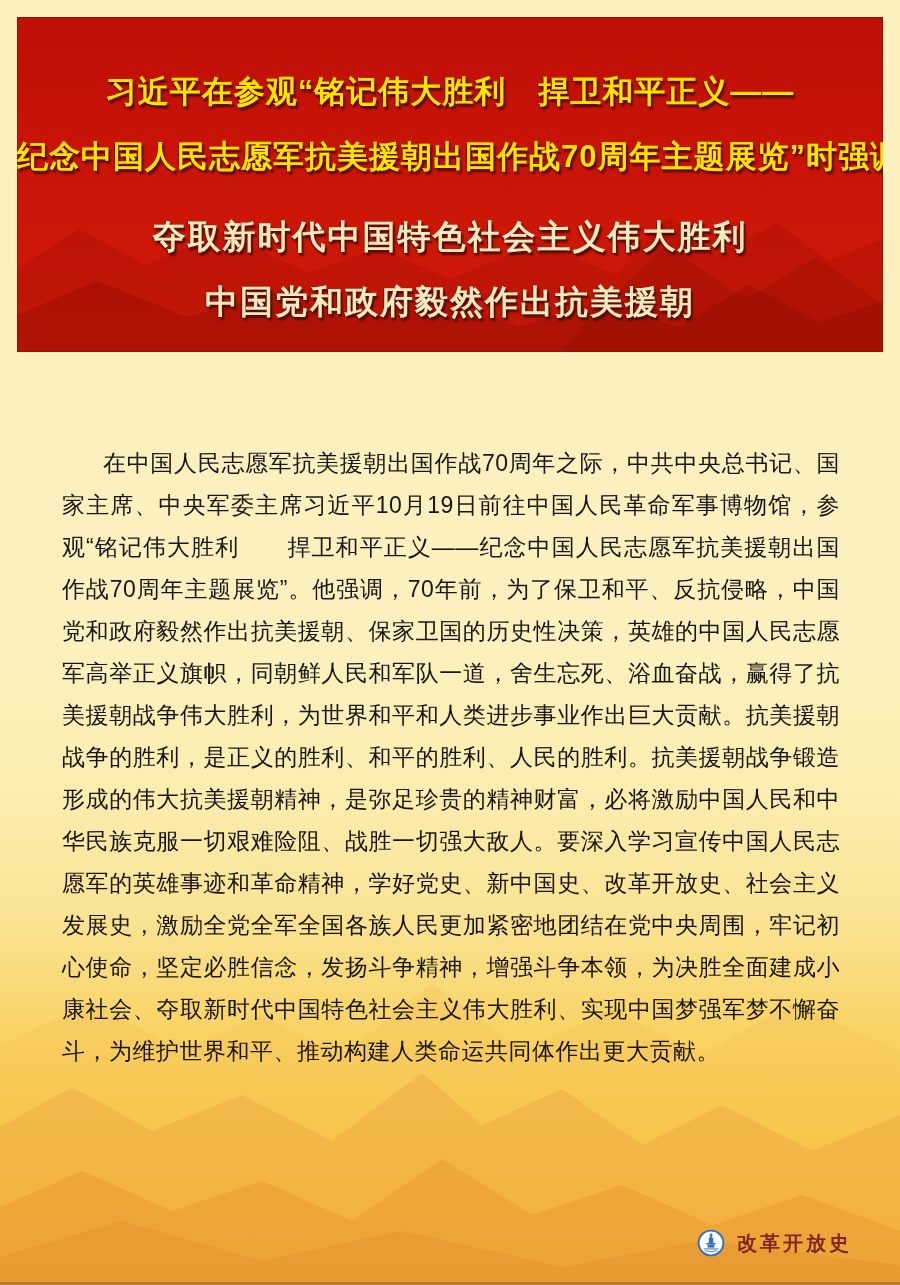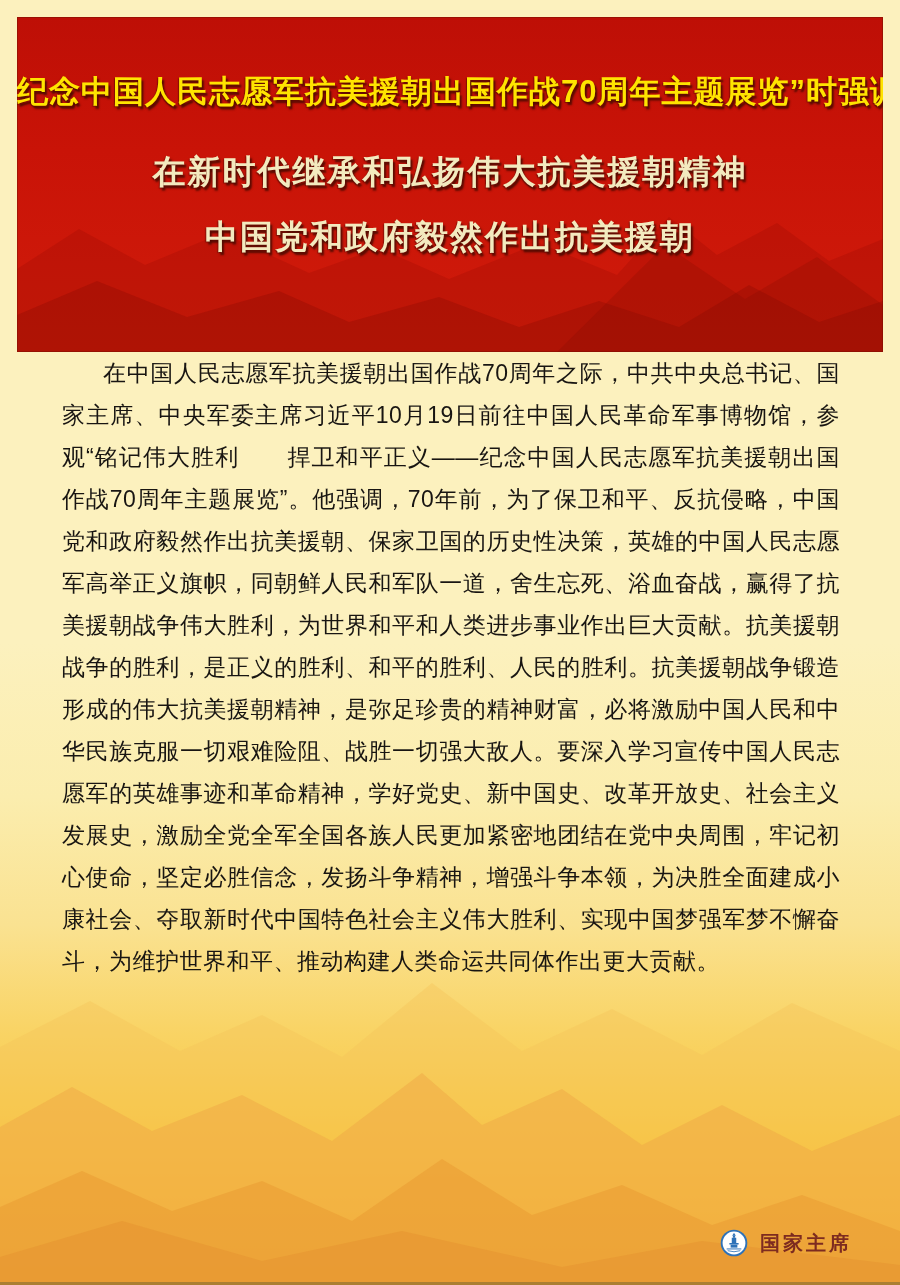--- a/index.html
+++ b/index.html
@@ -71,20 +71,21 @@
     text-shadow: 2px 3px 2px rgba(74, 10, 0, 0.9), -1px 1px 1px rgba(74, 10, 0, 0.55);
     white-space: nowrap;
   }
   .subtitle-group { margin-top: 15px; }
 
   
   .article {
     position: absolute;
     left: 62px; top: 352px;
     width: 778px;
+    padding-top: 90px;
   }
   .article-paragraph {
     font-size: 23px;
     line-height: 42px;
     letter-spacing: 0.5px;
     color: #181512;
     text-align: justify;
     text-indent: 41px;
   }
 
@@ -120,24 +121,25 @@
 
 <div class="page">
 
   <div class="banner">
     <svg class="banner-mountains" viewBox="0 0 866 335" preserveAspectRatio="none">
       <path d="M0,252 L62,212 L128,248 L205,216 L292,256 L362,231 L432,262 L522,226 L600,258 L652,200 L700,238 L760,206 L812,244 L866,222 L866,335 L0,335 Z" fill="#8E0A00" opacity="0.22"></path>
       <path d="M0,298 L80,264 L170,300 L262,274 L332,305 L422,280 L502,310 L582,284 L662,310 L732,268 L802,305 L866,284 L866,335 L0,335 Z" fill="#7A0800" opacity="0.26"></path>
       <path d="M540,335 L648,228 L728,282 L800,240 L866,288 L866,335 Z" fill="#7A0800" opacity="0.20"></path>
     </svg>
     <div class="title-group">
+      <div class="title-line">习近平在参观“铭记伟大胜利　捍卫和平正义——</div>
       <div class="title-line">纪念中国人民志愿军抗美援朝出国作战70周年主题展览”时强调</div>
     </div>
     <div class="subtitle-group">
-      <div class="subtitle-line">在新时代继承和弘扬伟大抗美援朝精神</div>
+      <div class="subtitle-line">夺取新时代中国特色社会主义伟大胜利</div>
       <div class="subtitle-line">中国党和政府毅然作出抗美援朝</div>
     </div>
   </div>
 
   <svg class="bottom-mountains" viewBox="0 0 900 330" preserveAspectRatio="none">
     <path d="M0,92 L90,46 L180,96 L262,60 L342,102 L432,28 L522,96 L612,54 L702,100 L792,48 L900,96 L900,330 L0,330 Z" fill="#F5C25A" opacity="0.38"></path>
     <path d="M0,172 L72,132 L152,176 L242,140 L332,186 L422,118 L482,170 L562,134 L642,190 L722,150 L812,196 L900,160 L900,330 L0,330 Z" fill="#F0A845" opacity="0.5"></path>
     <path d="M0,252 L82,216 L172,256 L262,226 L352,266 L442,204 L532,260 L622,230 L712,270 L802,240 L900,276 L900,330 L0,330 Z" fill="#EA9A33" opacity="0.55"></path>
     <path d="M0,302 L122,266 L262,306 L402,276 L562,312 L702,286 L900,310 L900,330 L0,330 Z" fill="#E69230" opacity="0.5"></path>
   </svg>
@@ -151,16 +153,16 @@
       <circle cx="20" cy="20" r="19" fill="#2E72B8"></circle>
       <circle cx="20" cy="20" r="16.3" fill="#FFFFFF"></circle>
       <polygon points="20,5.5 22.6,9.5 17.4,9.5" fill="#2E72B8"></polygon>
       <rect x="18.4" y="9.5" width="3.2" height="3" fill="#2E72B8"></rect>
       <rect x="16.8" y="12.5" width="6.4" height="7.5" fill="#2E72B8"></rect>
       <rect x="13.4" y="20" width="13.2" height="2.2" fill="#2E72B8"></rect>
       <rect x="15.2" y="22.4" width="9.6" height="4.2" fill="#2E72B8"></rect>
       <path d="M9.5,28.5 H30.5" stroke="#2E72B8" stroke-width="1.4" fill="none"></path>
       <path d="M11,31 Q20,34 29,31" stroke="#2E72B8" stroke-width="1.2" fill="none"></path>
     </svg>
-    <span class="credit-label">国家主席</span>
+    <span class="credit-label">改革开放史</span>
   </div>
 
 </div>
 
 </body></html>

